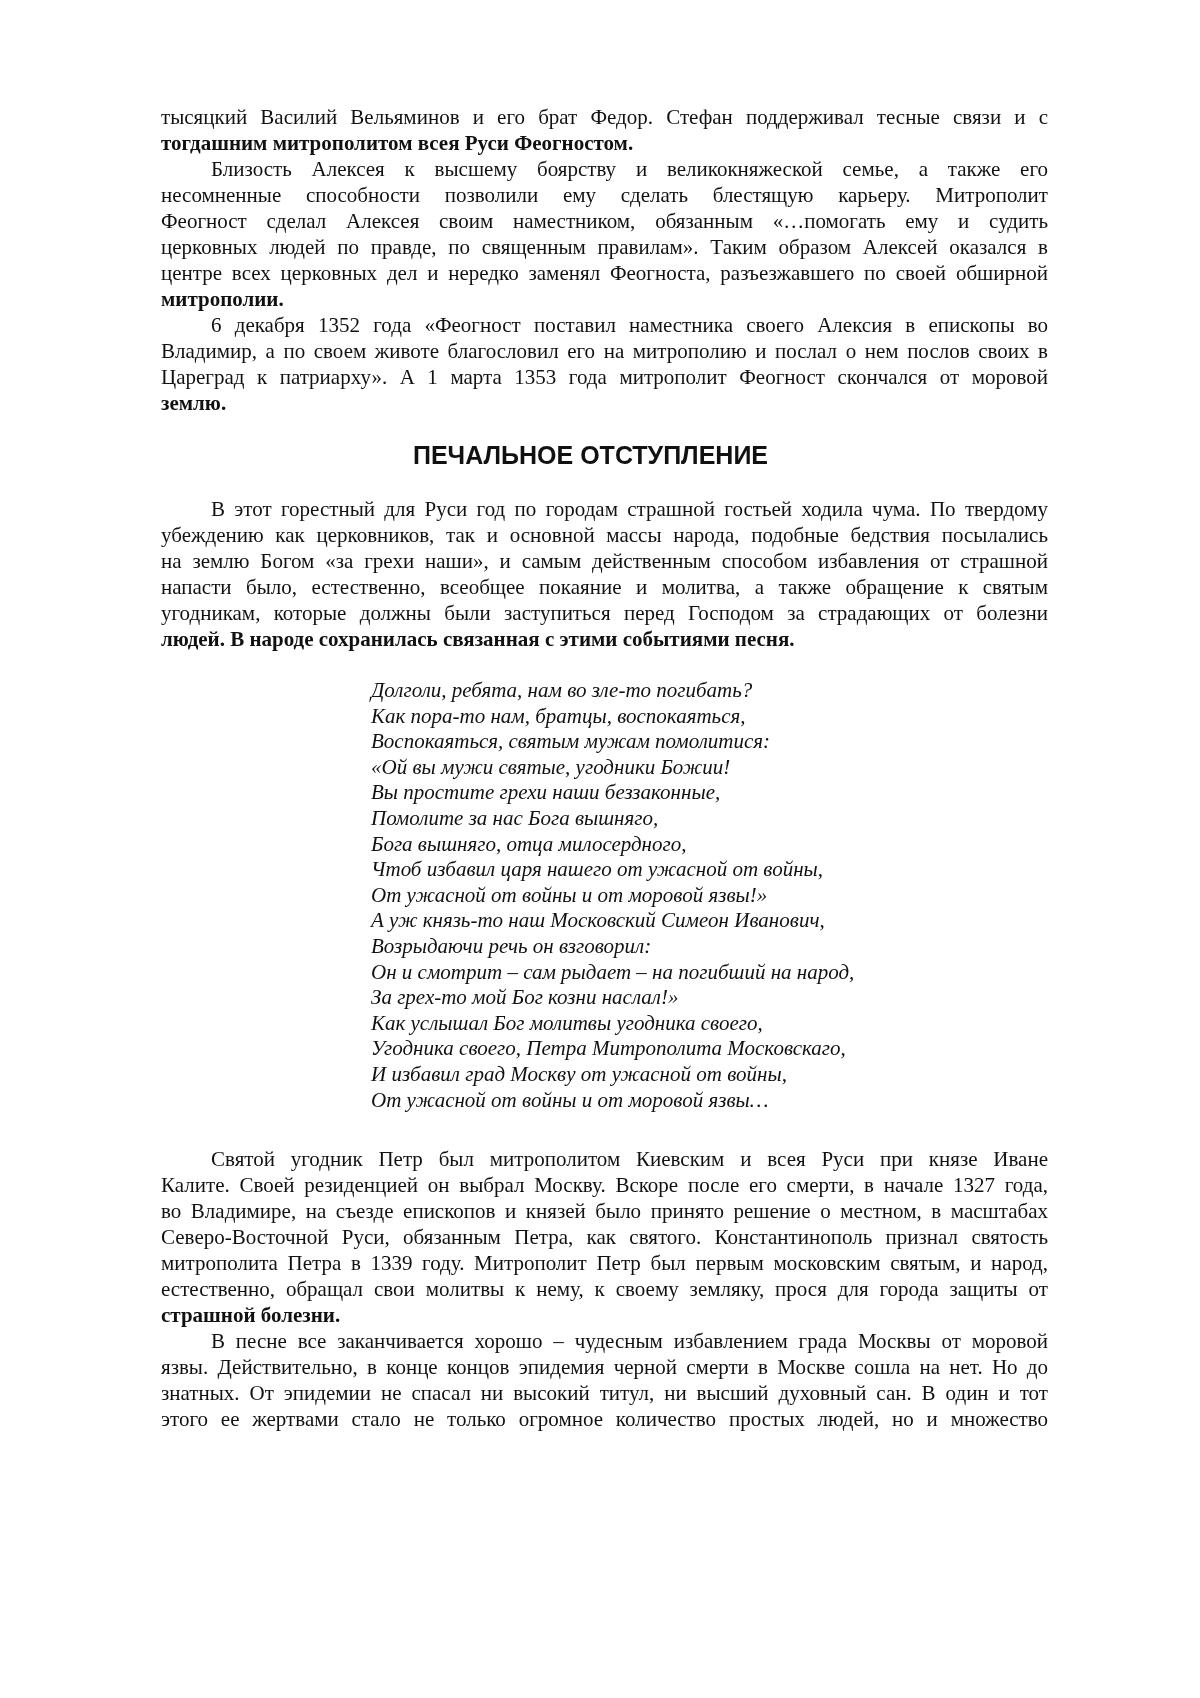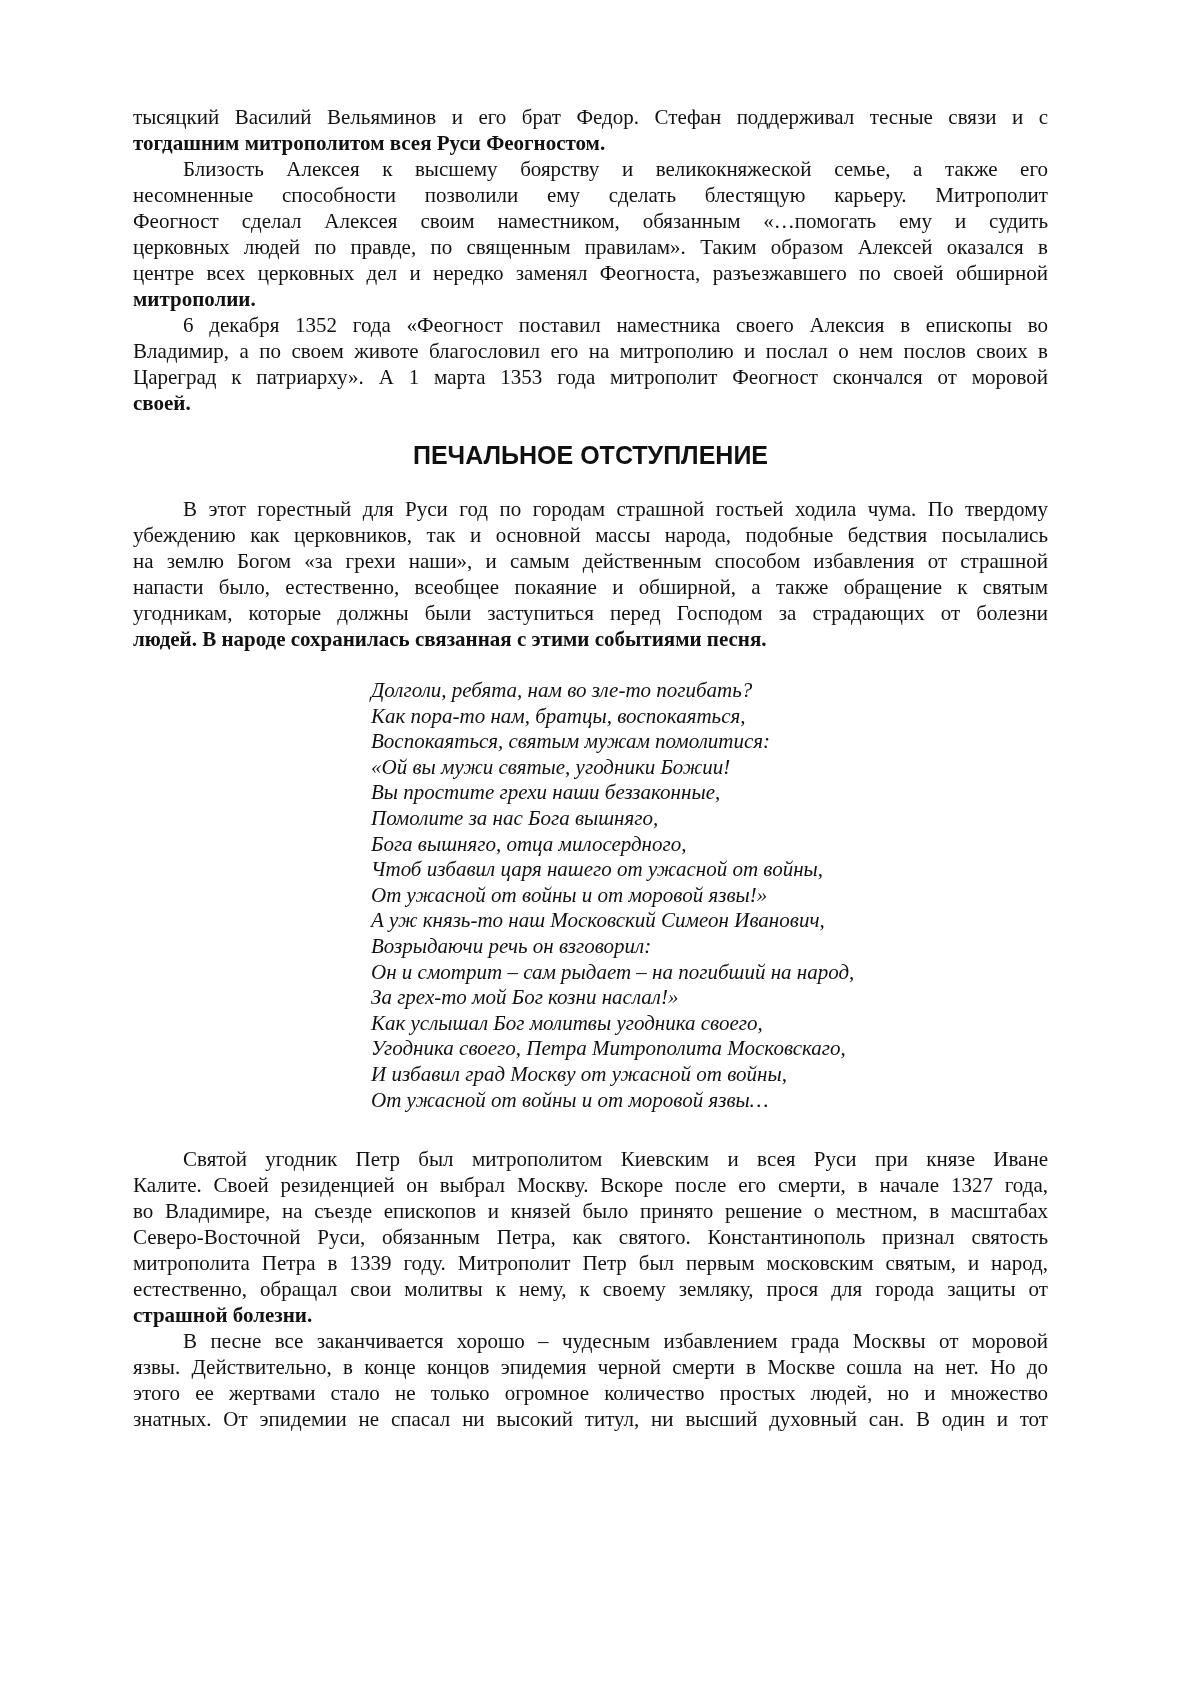--- a/index.html
+++ b/index.html
@@ -28,20 +28,21 @@
       text-align: justify;
       text-indent: 50px;
     }
     .para.noindent {
       text-indent: 0;
     }
     .line {
       display: block;
       text-align: justify;
       text-align-last: justify;
+      margin-left: 28px;
     }
     .line.last {
       text-align-last: left;
       font-weight: bold;
     }
     .section-heading {
       font-family: "Liberation Sans", "DejaVu Sans", sans-serif;
       font-weight: bold;
       font-size: 25px;
       text-align: center;
@@ -75,30 +76,30 @@
     <span class="line">Феогност сделал Алексея своим наместником, обязанным «…помогать ему и судить</span>
     <span class="line">церковных людей по правде, по священным правилам». Таким образом Алексей оказался в</span>
     <span class="line">центре всех церковных дел и нередко заменял Феогноста, разъезжавшего по своей обширной</span>
     <span class="line last">митрополии.</span>
   </p>
 
   <p class="para noindent">
     <span class="line" style="text-indent:50px">6 декабря 1352 года «Феогност поставил наместника своего Алексия в епископы во</span>
     <span class="line">Владимир, а по своем животе благословил его на митрополию и послал о нем послов своих в</span>
     <span class="line">Цареград к патриарху». А 1 марта 1353 года митрополит Феогност скончался от моровой</span>
-    <span class="line last">своей.</span>
+    <span class="line last">землю.</span>
   </p>
 
   <div class="section-heading">ПЕЧАЛЬНОЕ ОТСТУПЛЕНИЕ</div>
 
   <p class="para noindent">
     <span class="line" style="text-indent:50px">В этот горестный для Руси год по городам страшной гостьей ходила чума. По твердому</span>
     <span class="line">убеждению как церковников, так и основной массы народа, подобные бедствия посылались</span>
     <span class="line">на землю Богом «за грехи наши», и самым действенным способом избавления от страшной</span>
-    <span class="line">напасти было, естественно, всеобщее покаяние и обширной, а также обращение к святым</span>
+    <span class="line">напасти было, естественно, всеобщее покаяние и молитва, а также обращение к святым</span>
     <span class="line">угодникам, которые должны были заступиться перед Господом за страдающих от болезни</span>
     <span class="line last">людей. В народе сохранилась связанная с этими событиями песня.</span>
   </p>
 
   <div class="poem">
     <span class="poem-line">Долголи, ребята, нам во зле-то погибать?</span>
     <span class="poem-line">Как пора-то нам, братцы, воспокаяться,</span>
     <span class="poem-line">Воспокаяться, святым мужам помолитися:</span>
     <span class="poem-line">«Ой вы мужи святые, угодники Божии!</span>
     <span class="poem-line">Вы простите грехи наши беззаконные,</span>
@@ -122,17 +123,17 @@
     <span class="line">во Владимире, на съезде епископов и князей было принято решение о местном, в масштабах</span>
     <span class="line">Северо-Восточной Руси, обязанным Петра, как святого. Константинополь признал святость</span>
     <span class="line">митрополита Петра в 1339 году. Митрополит Петр был первым московским святым, и народ,</span>
     <span class="line">естественно, обращал свои молитвы к нему, к своему земляку, прося для города защиты от</span>
     <span class="line last">страшной болезни.</span>
   </p>
 
   <p class="para noindent">
     <span class="line" style="text-indent:50px">В песне все заканчивается хорошо – чудесным избавлением града Москвы от моровой</span>
     <span class="line">язвы. Действительно, в конце концов эпидемия черной смерти в Москве сошла на нет. Но до</span>
+    <span class="line">знатных. От эпидемии не спасал ни высокий титул, ни высший духовный сан. В один и тот</span>
     <span class="line">этого ее жертвами стало не только огромное количество простых людей, но и множество</span>
-    <span class="line">знатных. От эпидемии не спасал ни высокий титул, ни высший духовный сан. В один и тот</span>
   </p>
 
 </div>
 
 </body></html>

